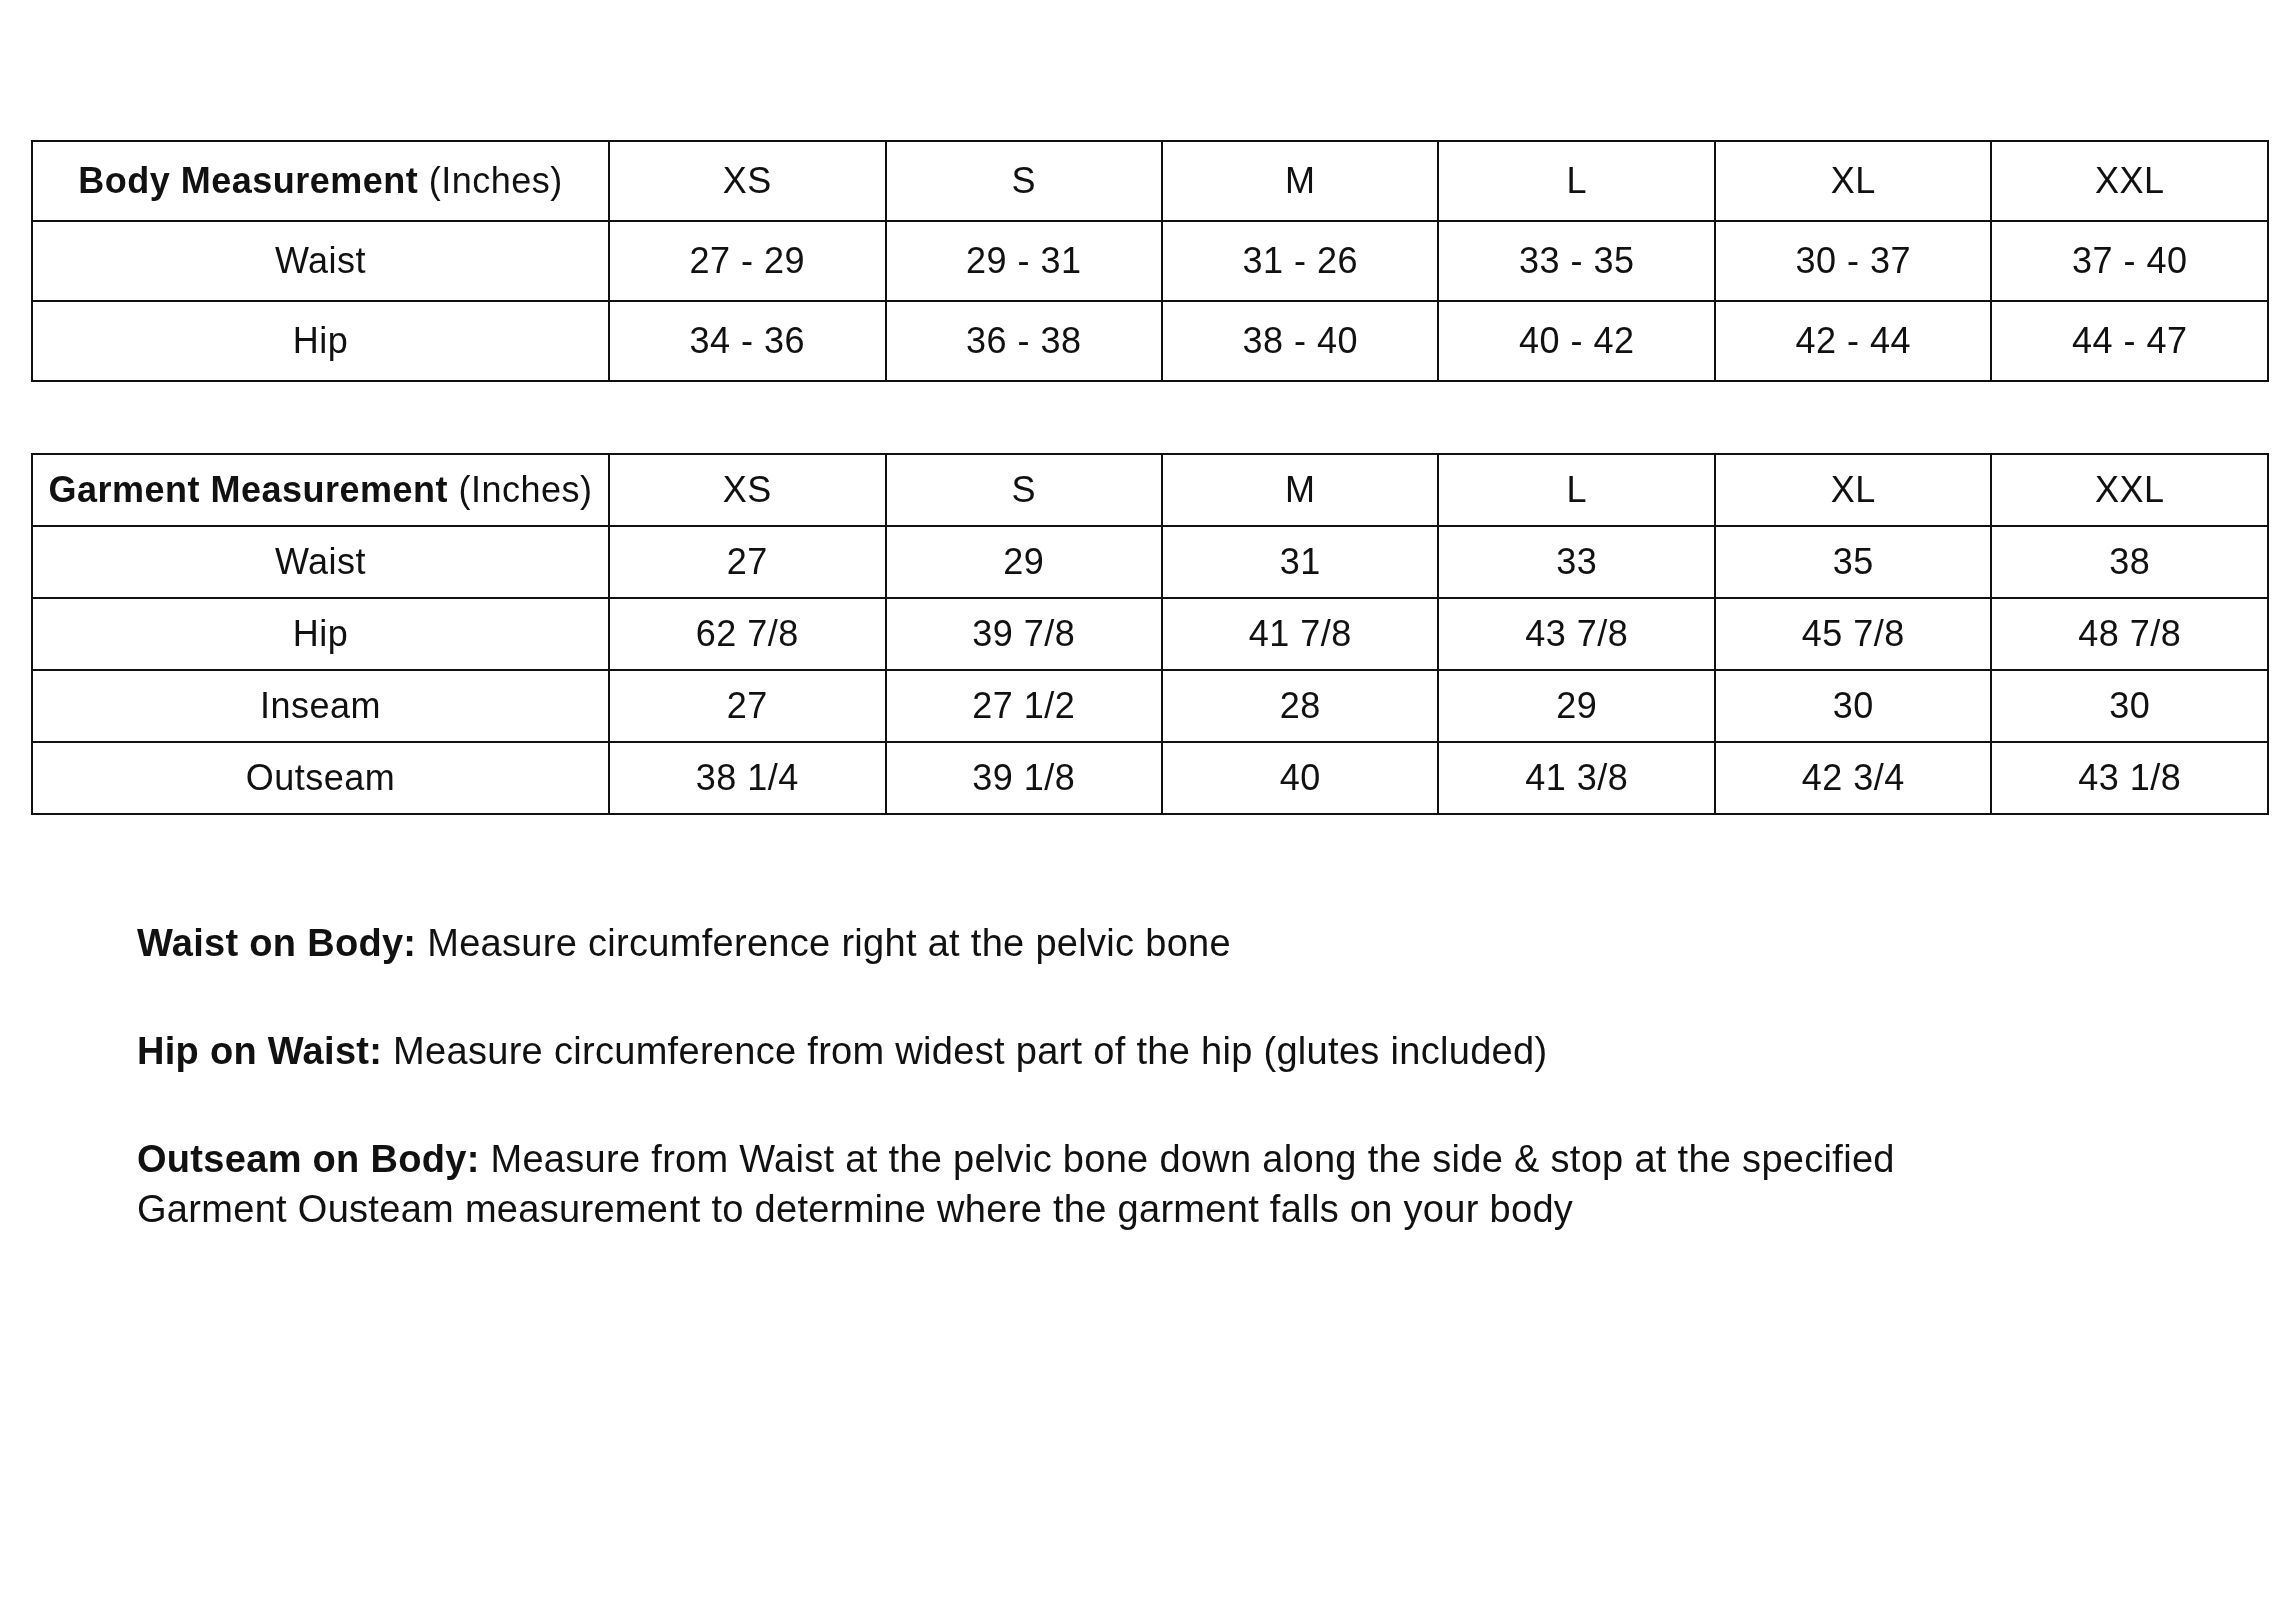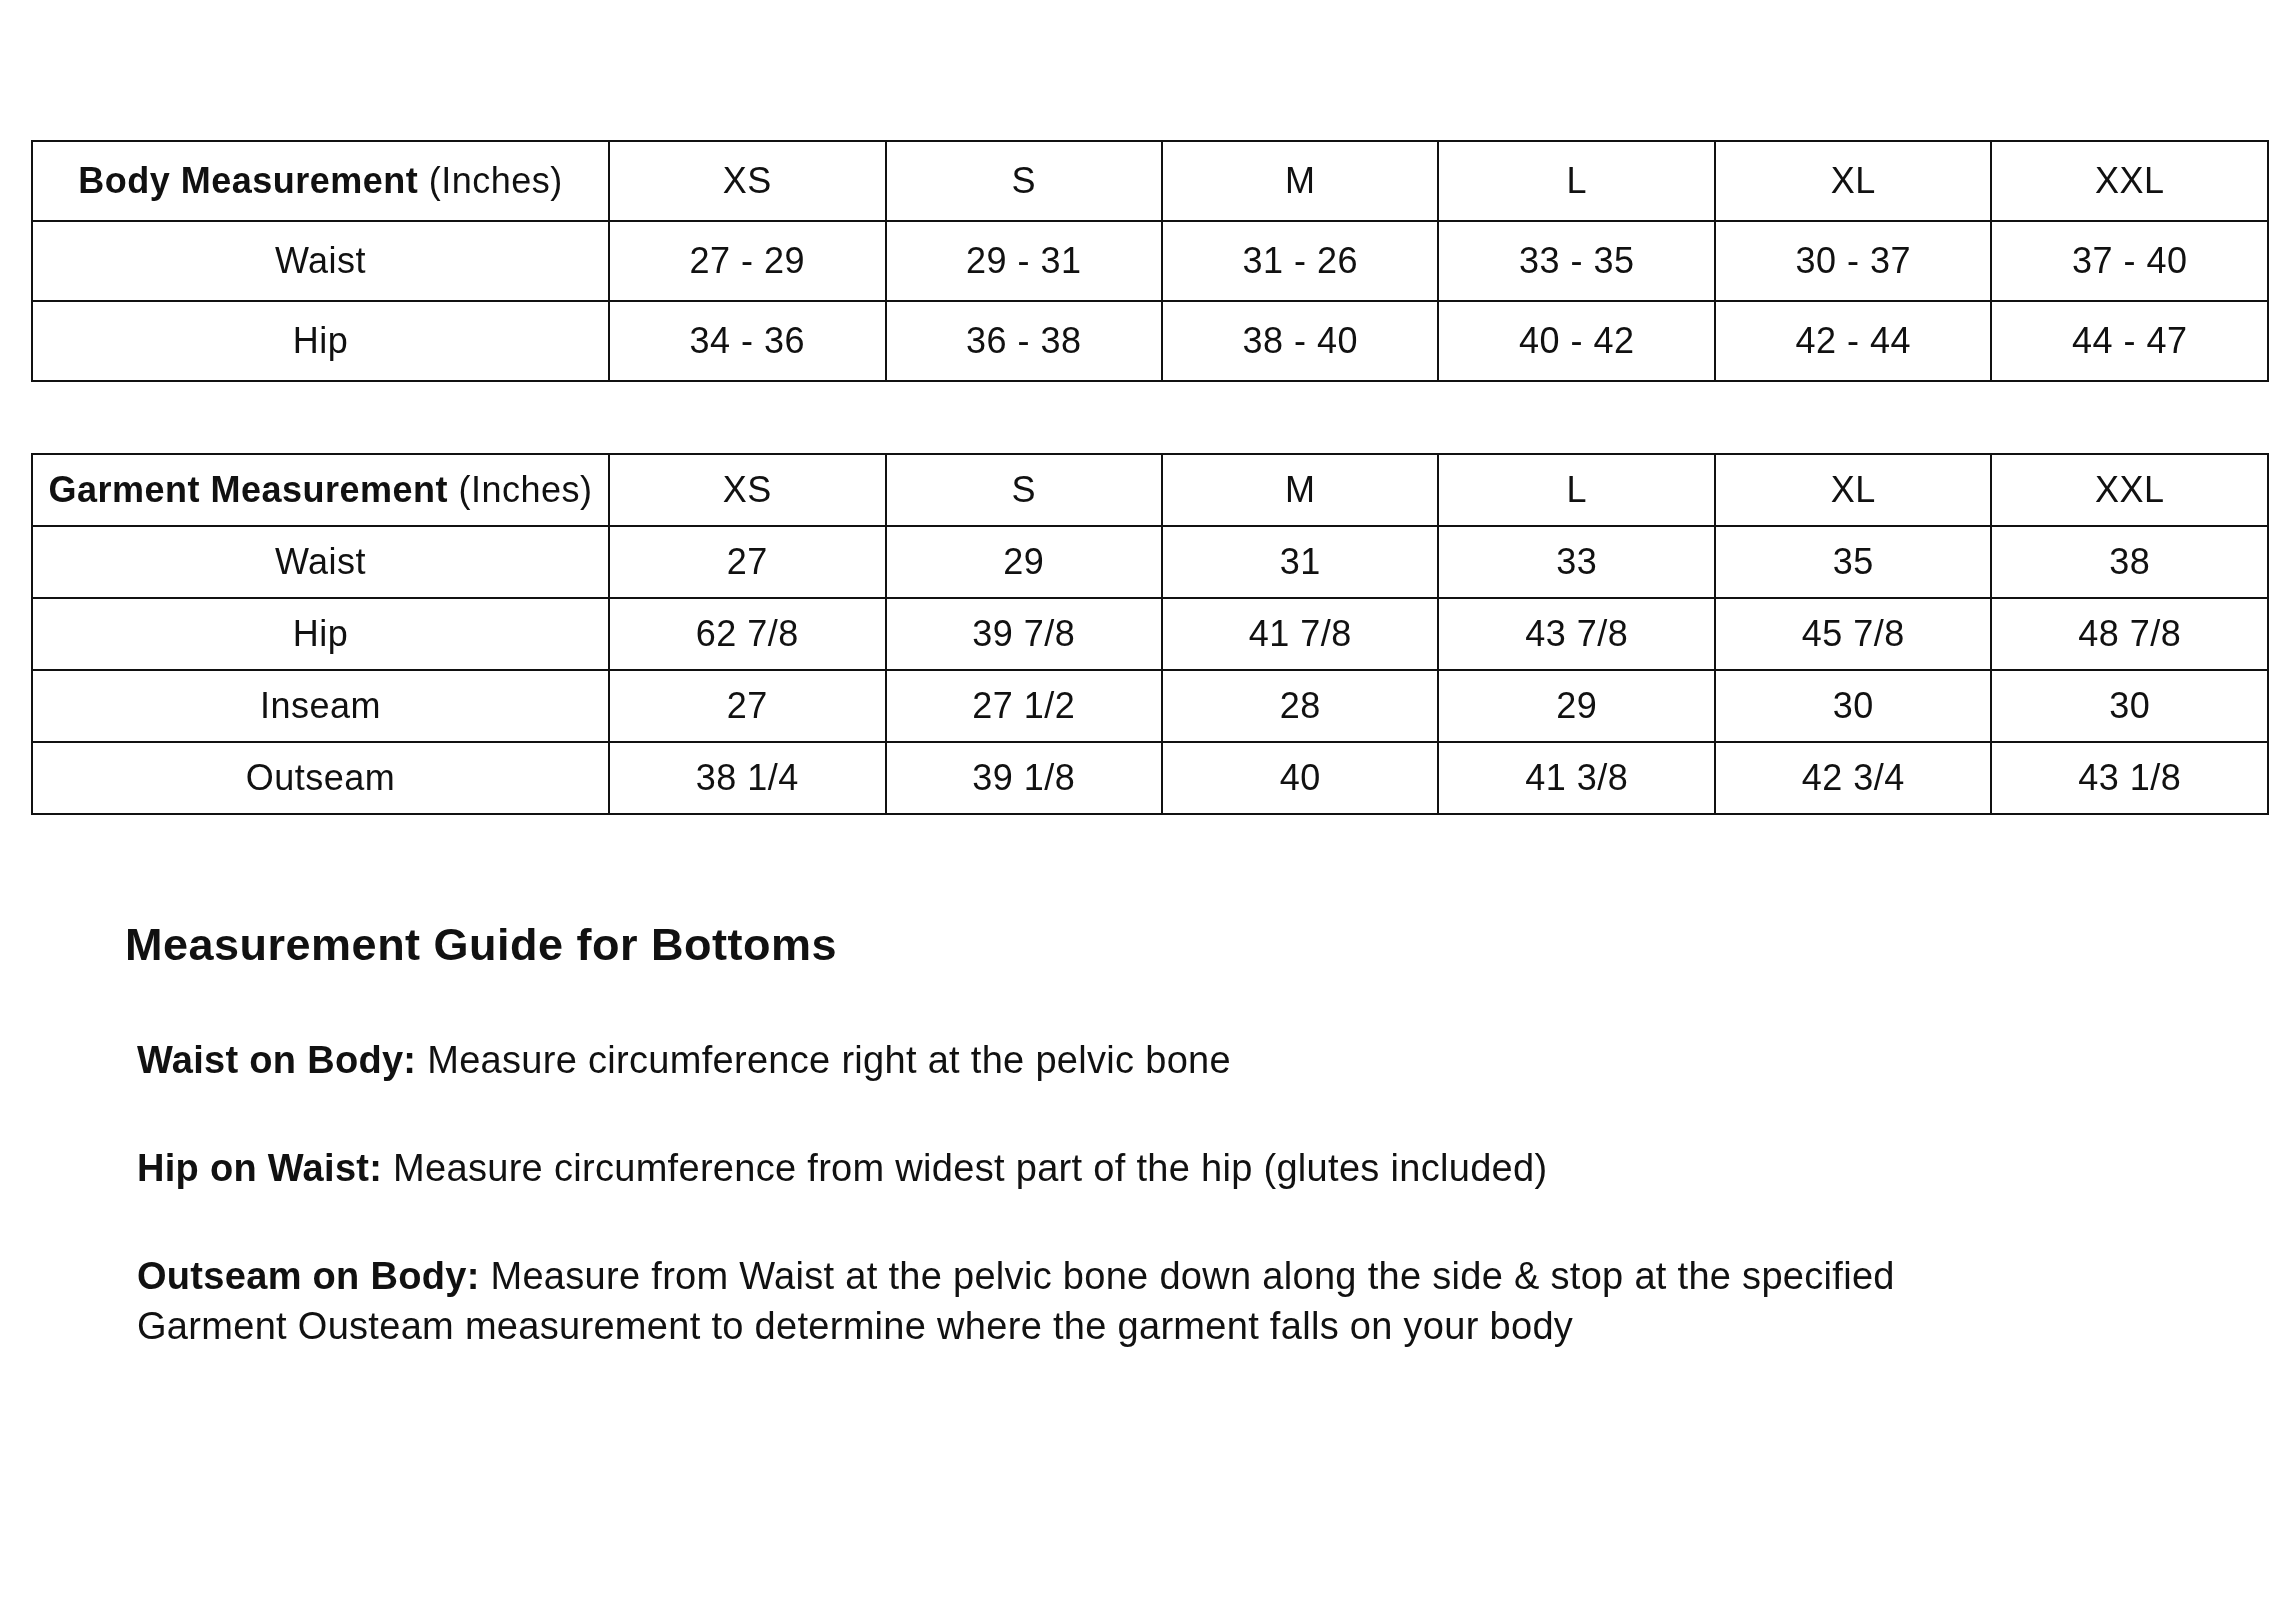--- a/index.html
+++ b/index.html
@@ -167,21 +167,20 @@
         <td>39 1/8</td>
         <td>40</td>
         <td>41 3/8</td>
         <td>42 3/4</td>
         <td>43 1/8</td>
       </tr>
     </tbody>
   </table>
 
   <div class="guide">
-    <h1 class="guide-heading">Measurement Guide for Bottoms</h1>
 
     <p class="guide-item">
       <span class="b">Waist on Body:</span>
       <span class="guide-item-text">Measure circumference right at the pelvic bone</span>
     </p>
 
     <p class="guide-item">
       <span class="b">Hip on Waist:</span>
       <span class="guide-item-text">Measure circumference from widest part of the hip (glutes included)</span>
     </p>

